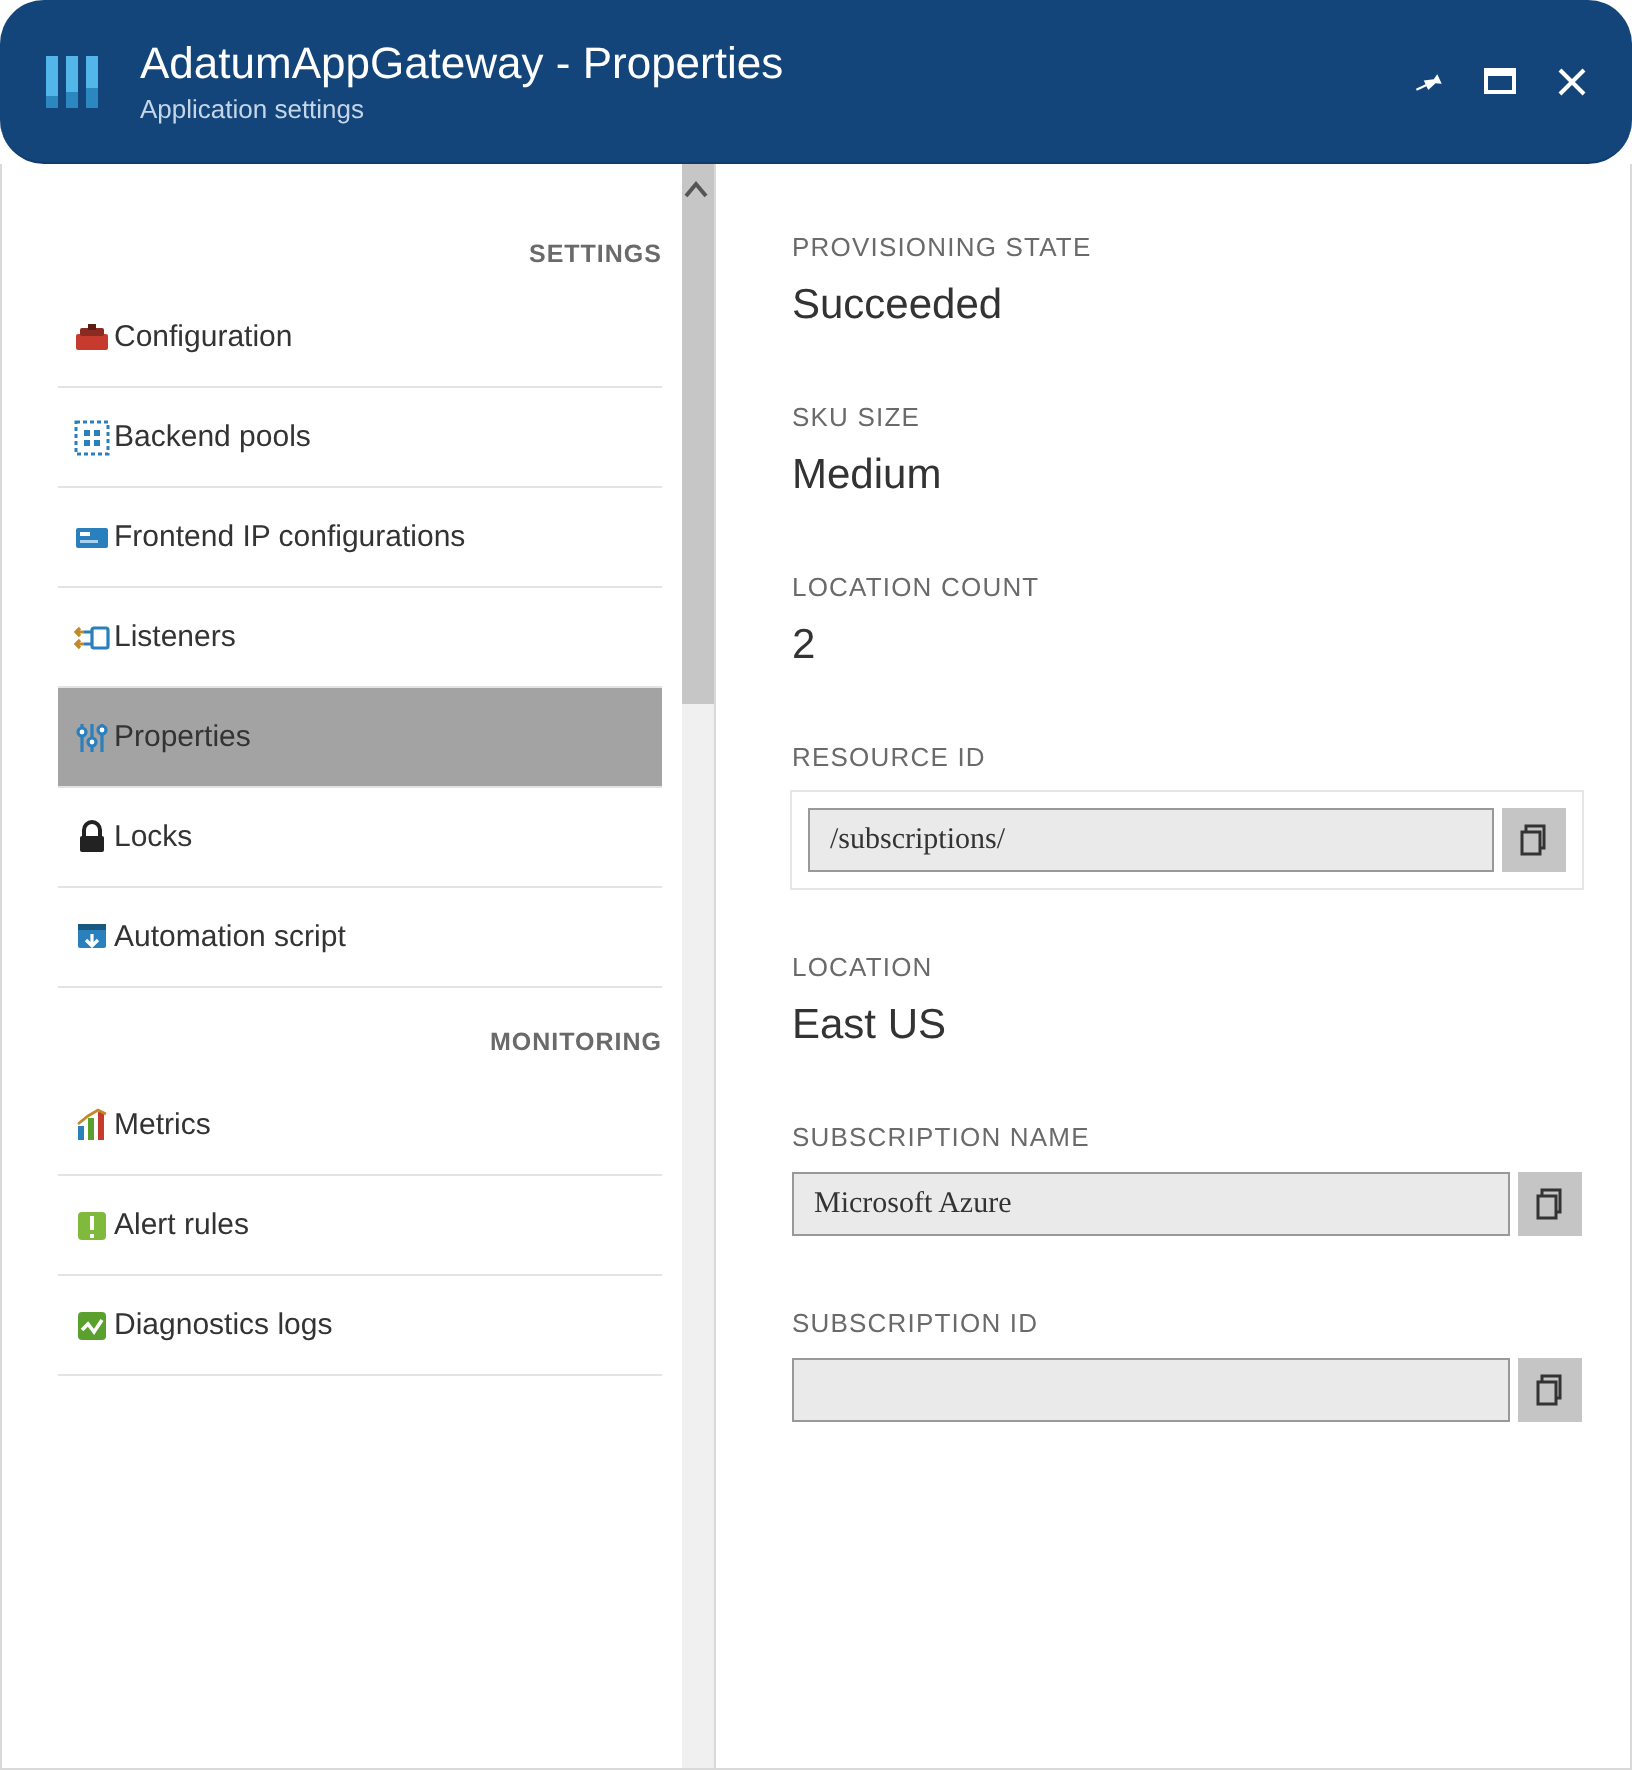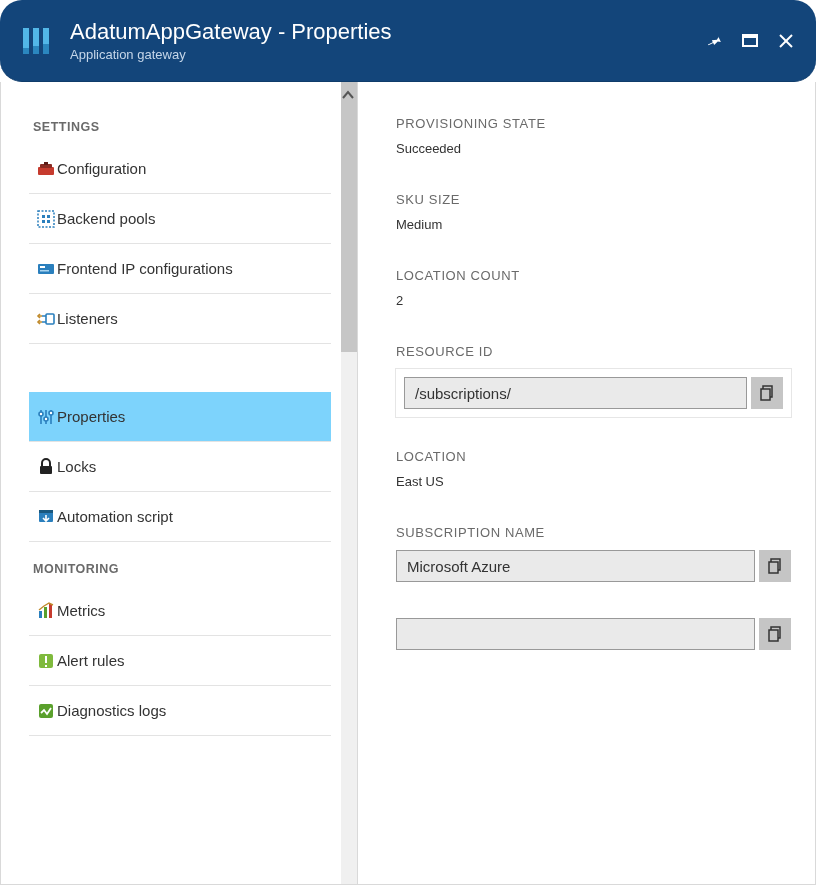--- a/index.html
+++ b/index.html
@@ -44,37 +44,38 @@
 
   .sidebar {
     width: 357px;
     border-right: 1px solid #d9d9d9;
     position: relative;
     overflow: hidden;
     padding-top: 18px;
   }
   .sidebar-inner {
     padding: 0 26px 16px 28px;
+    text-align: right;
   }
   .section-heading {
     font-size: 12.5px;
     letter-spacing: 0.5px;
     color: #6a6a6a;
     font-weight: 600;
     margin: 20px 0 10px 4px;
   }
   .nav-list { list-style:none; }
   .nav-item {
     display:flex; align-items:center;
     height: 50px;
     border-bottom: 1px solid #e3e3e3;
     cursor: pointer;
     padding-left: 6px;
   }
-  .nav-item.selected { background:#7dd3fc;margin-top:48px; }
+  .nav-item.selected { background:#a3a3a3; }
   .nav-item .nicon { width:22px; height:22px; display:flex; align-items:center; justify-content:center; flex-shrink:0; }
   .nav-item .nlabel { font-size: 15px; color:#333; }
 
   .scrollbar-track {
     position:absolute; right:0; top:0; width:16px; height:100%;
     background:#f0f0f0;
   }
   .scrollbar-thumb {
     position:absolute; top:0; left:0; width:16px; height:270px;
     background:#c6c6c6;
@@ -89,29 +90,30 @@
     padding: 34px 24px 16px 38px;
     overflow:auto;
   }
   .prop-label {
     font-size: 13px;
     letter-spacing: 0.6px;
     color: #6a6a6a;
     margin-bottom: 10px;
   }
   .prop-value {
-    font-size: 13px;
+    font-size: 21px;
     color:#333;
     margin-bottom: 36px;
   }
   .prop-block { margin-bottom: 0; }
 
   .copy-row {
     display:flex; align-items:center; gap:4px;
     margin-bottom: 36px;
+    font-family: Liberation Serif, serif;
   }
   .copy-row.boxed {
     outline: 1px solid #e6e6e6;
     padding: 8px;
     margin-bottom: 32px;
   }
   .copy-input {
     flex:1;
     border:1px solid #999;
     background:#eaeaea;
@@ -138,21 +140,21 @@
       <rect x="3" y="4" width="6" height="26" fill="#52b7e8"></rect>
       <rect x="13" y="4" width="6" height="26" fill="#52b7e8"></rect>
       <rect x="23" y="4" width="6" height="26" fill="#52b7e8"></rect>
       <rect x="3" y="24" width="6" height="6" fill="#2b87bf"></rect>
       <rect x="13" y="22" width="6" height="8" fill="#2b87bf"></rect>
       <rect x="23" y="20" width="6" height="10" fill="#2b87bf"></rect>
     </svg>
   </div>
   <div class="titles">
     <div class="title">AdatumAppGateway - Properties</div>
-    <div class="subtitle">Application gateway</div>
+    <div class="subtitle">Application settings</div>
   </div>
   <div class="hbtn">
     <svg width="18" height="18" viewBox="0 0 24 24" fill="none" stroke="#fff" stroke-width="2">
       <path d="M14 3l7 7-4 1-3 6-2-2-5 5-1-1 5-5-2-2 6-3 1-4z" fill="#fff" stroke="none" transform="rotate(20 12 12)"></path>
     </svg>
   </div>
   <div class="hbtn">
     <svg width="16" height="16" viewBox="0 0 16 16">
       <rect x="1" y="2" width="14" height="11" fill="none" stroke="#fff" stroke-width="2"></rect>
       <rect x="1" y="2" width="14" height="3" fill="#fff"></rect>
@@ -335,20 +337,21 @@
         <button class="copy-btn">
           <svg width="16" height="16" viewBox="0 0 16 16">
             <rect x="4" y="1" width="9" height="11" fill="none" stroke="#333" stroke-width="1.5"></rect>
             <rect x="2" y="4" width="9" height="11" fill="#c5c5c5" stroke="#333" stroke-width="1.5"></rect>
           </svg>
         </button>
       </div>
     </div>
 
     <div class="prop-block">
+      <div class="prop-label">SUBSCRIPTION ID</div>
       <div class="copy-row">
         <input class="copy-input" readonly="" value="" style="">
         <button class="copy-btn">
           <svg width="16" height="16" viewBox="0 0 16 16">
             <rect x="4" y="1" width="9" height="11" fill="none" stroke="#333" stroke-width="1.5"></rect>
             <rect x="2" y="4" width="9" height="11" fill="#c5c5c5" stroke="#333" stroke-width="1.5"></rect>
           </svg>
         </button>
       </div>
     </div>

